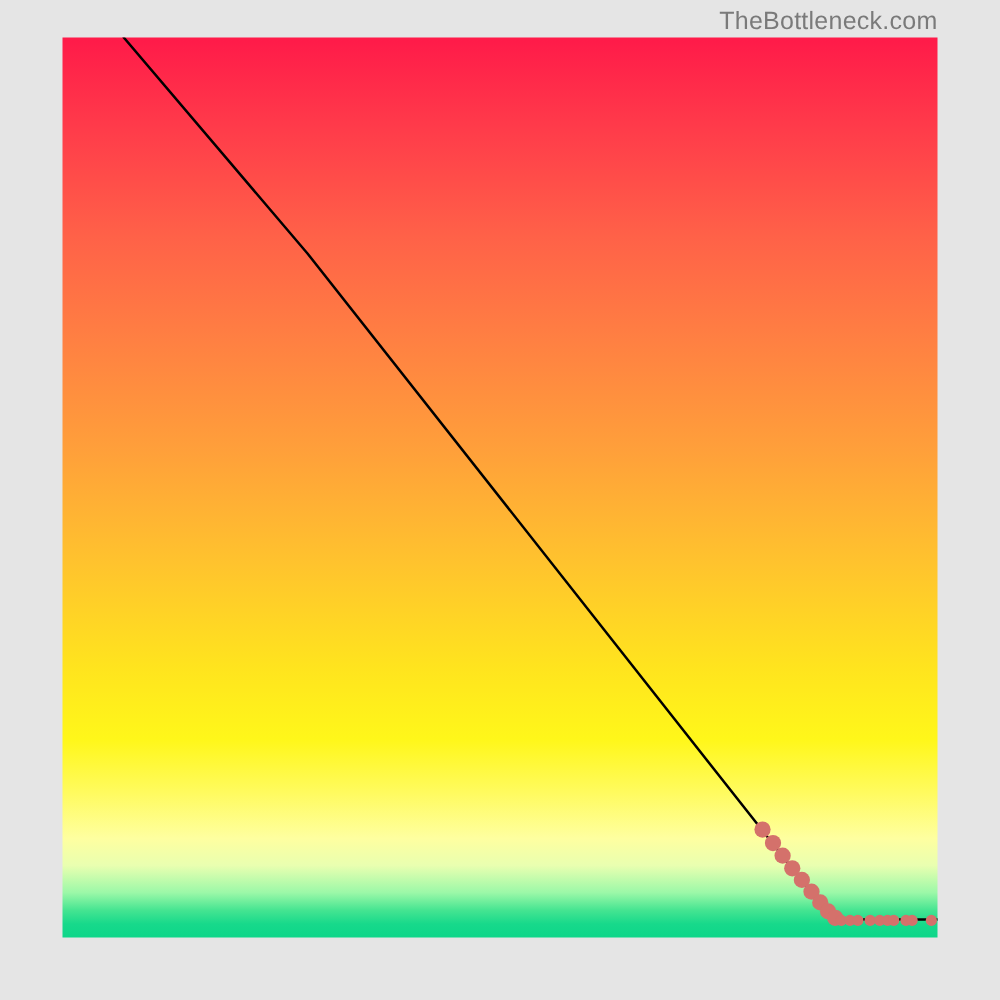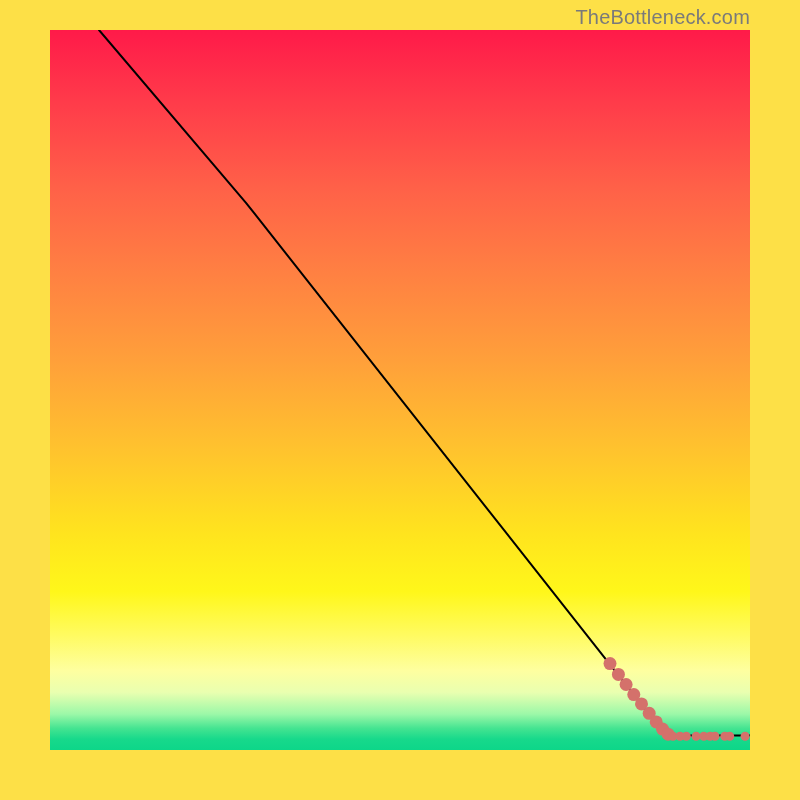--- a/index.html
+++ b/index.html
@@ -8,21 +8,21 @@
     width: 800px;
     height: 800px;
     background: #000;
     font-family: Arial, Helvetica, sans-serif;
     overflow: hidden;
   }
   .frame {
     position: relative;
     width: 800px;
     height: 800px;
-    background: #fde047;
+    background: #e5e5e5;
   }
   .plot {
     position: absolute;
     left: 50px;
     top: 30px;
     width: 700px;
     height: 720px;
     
     background: linear-gradient(
       to bottom,

